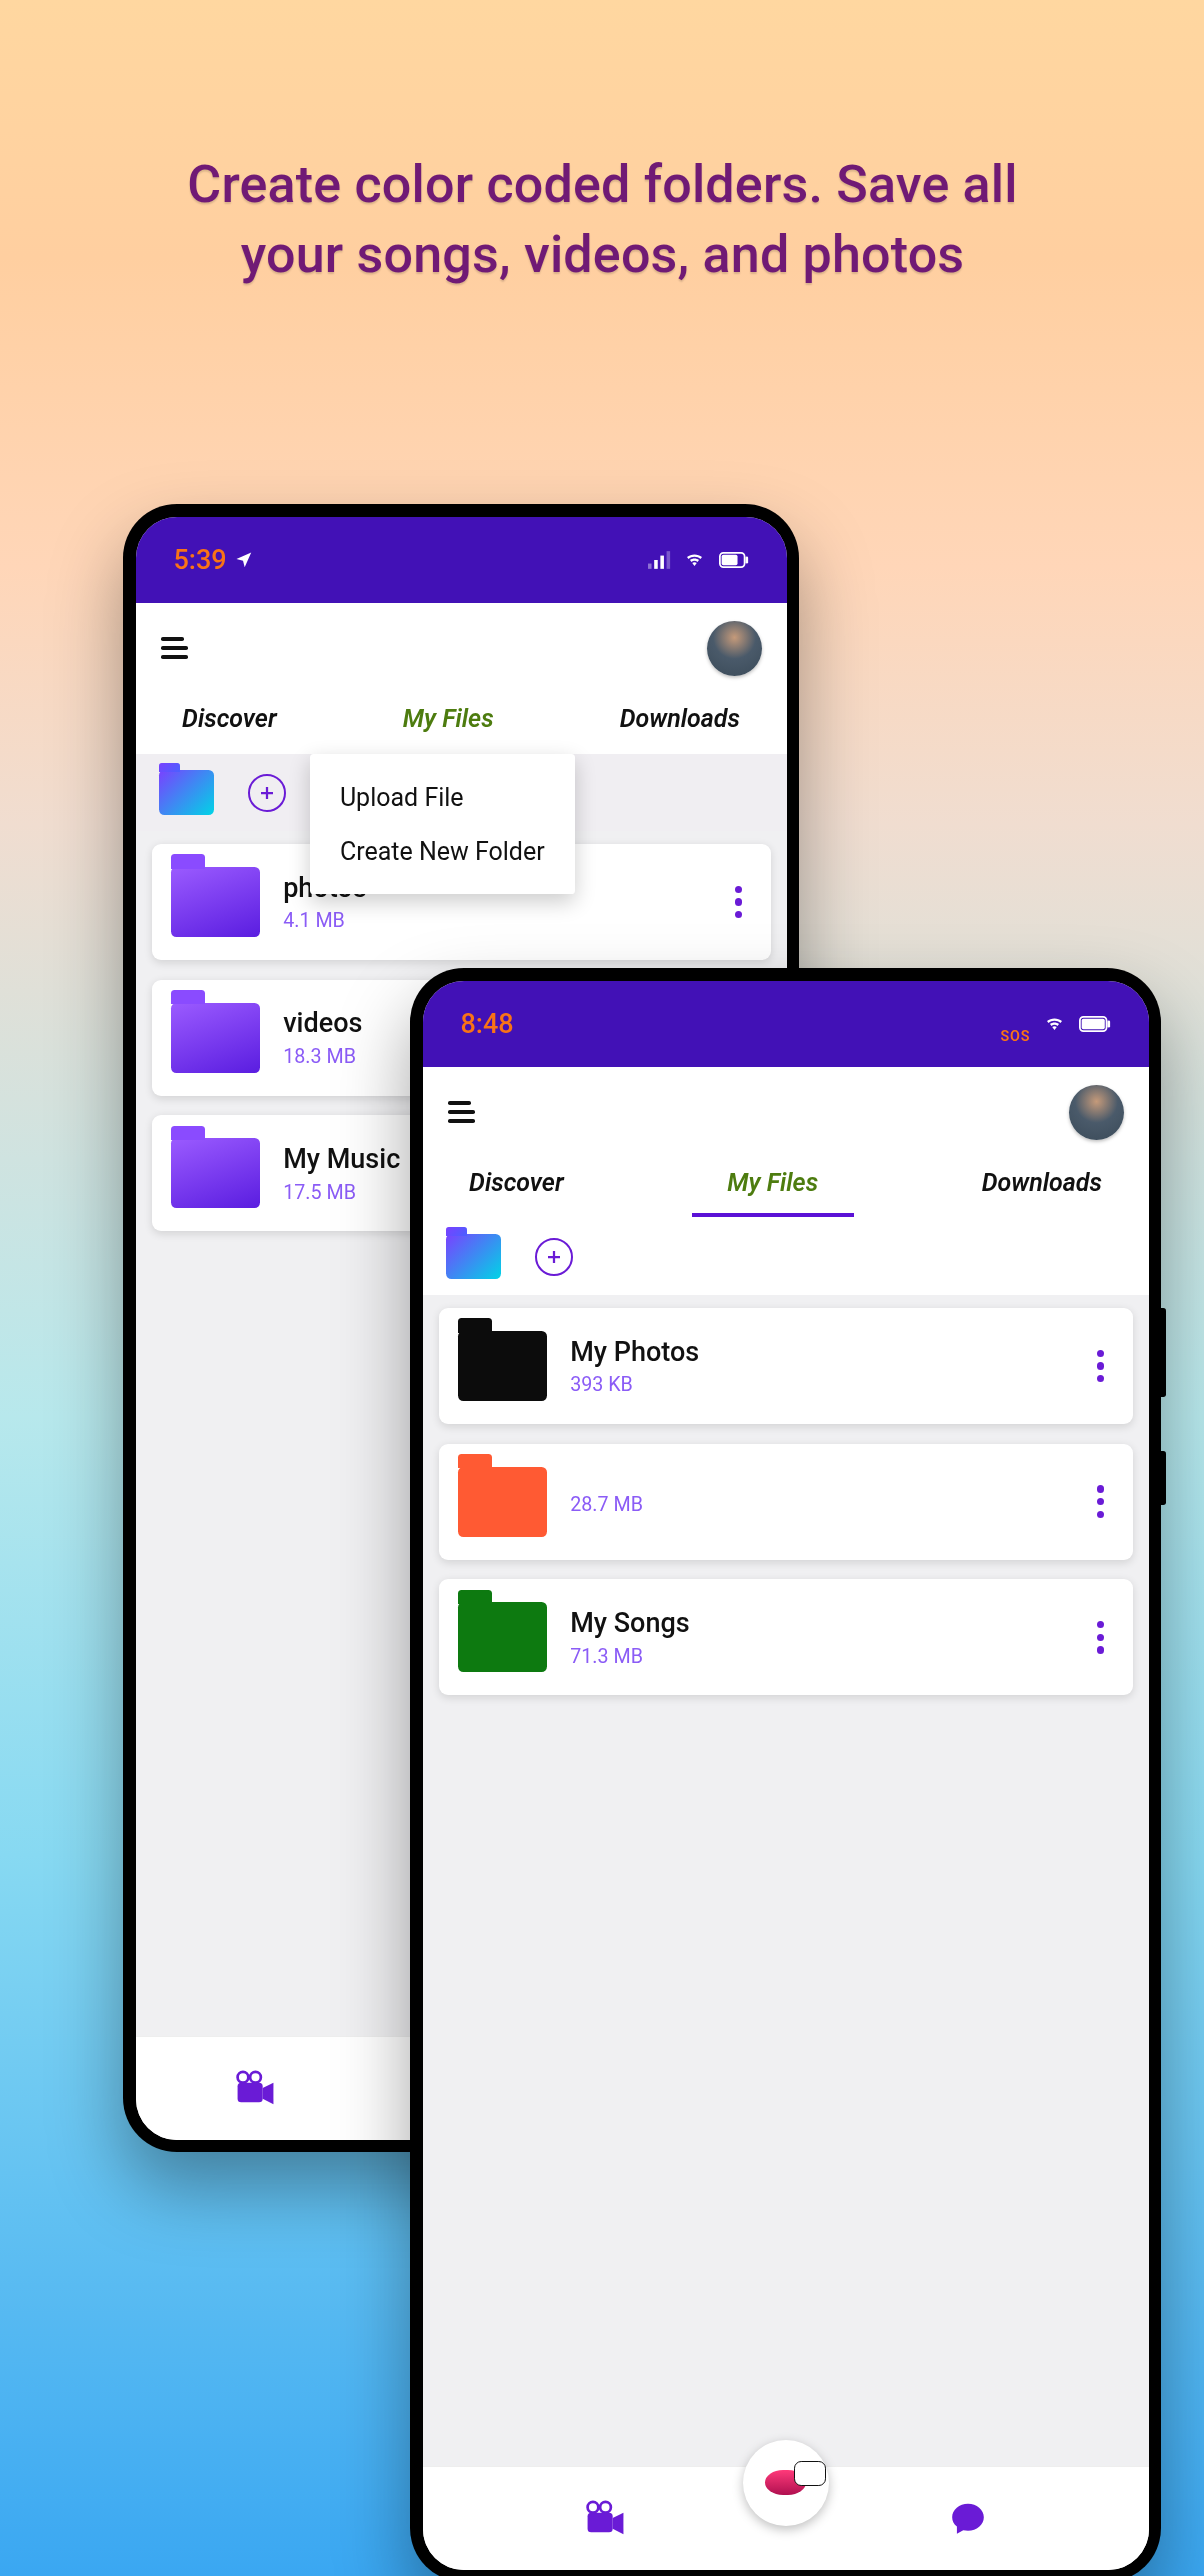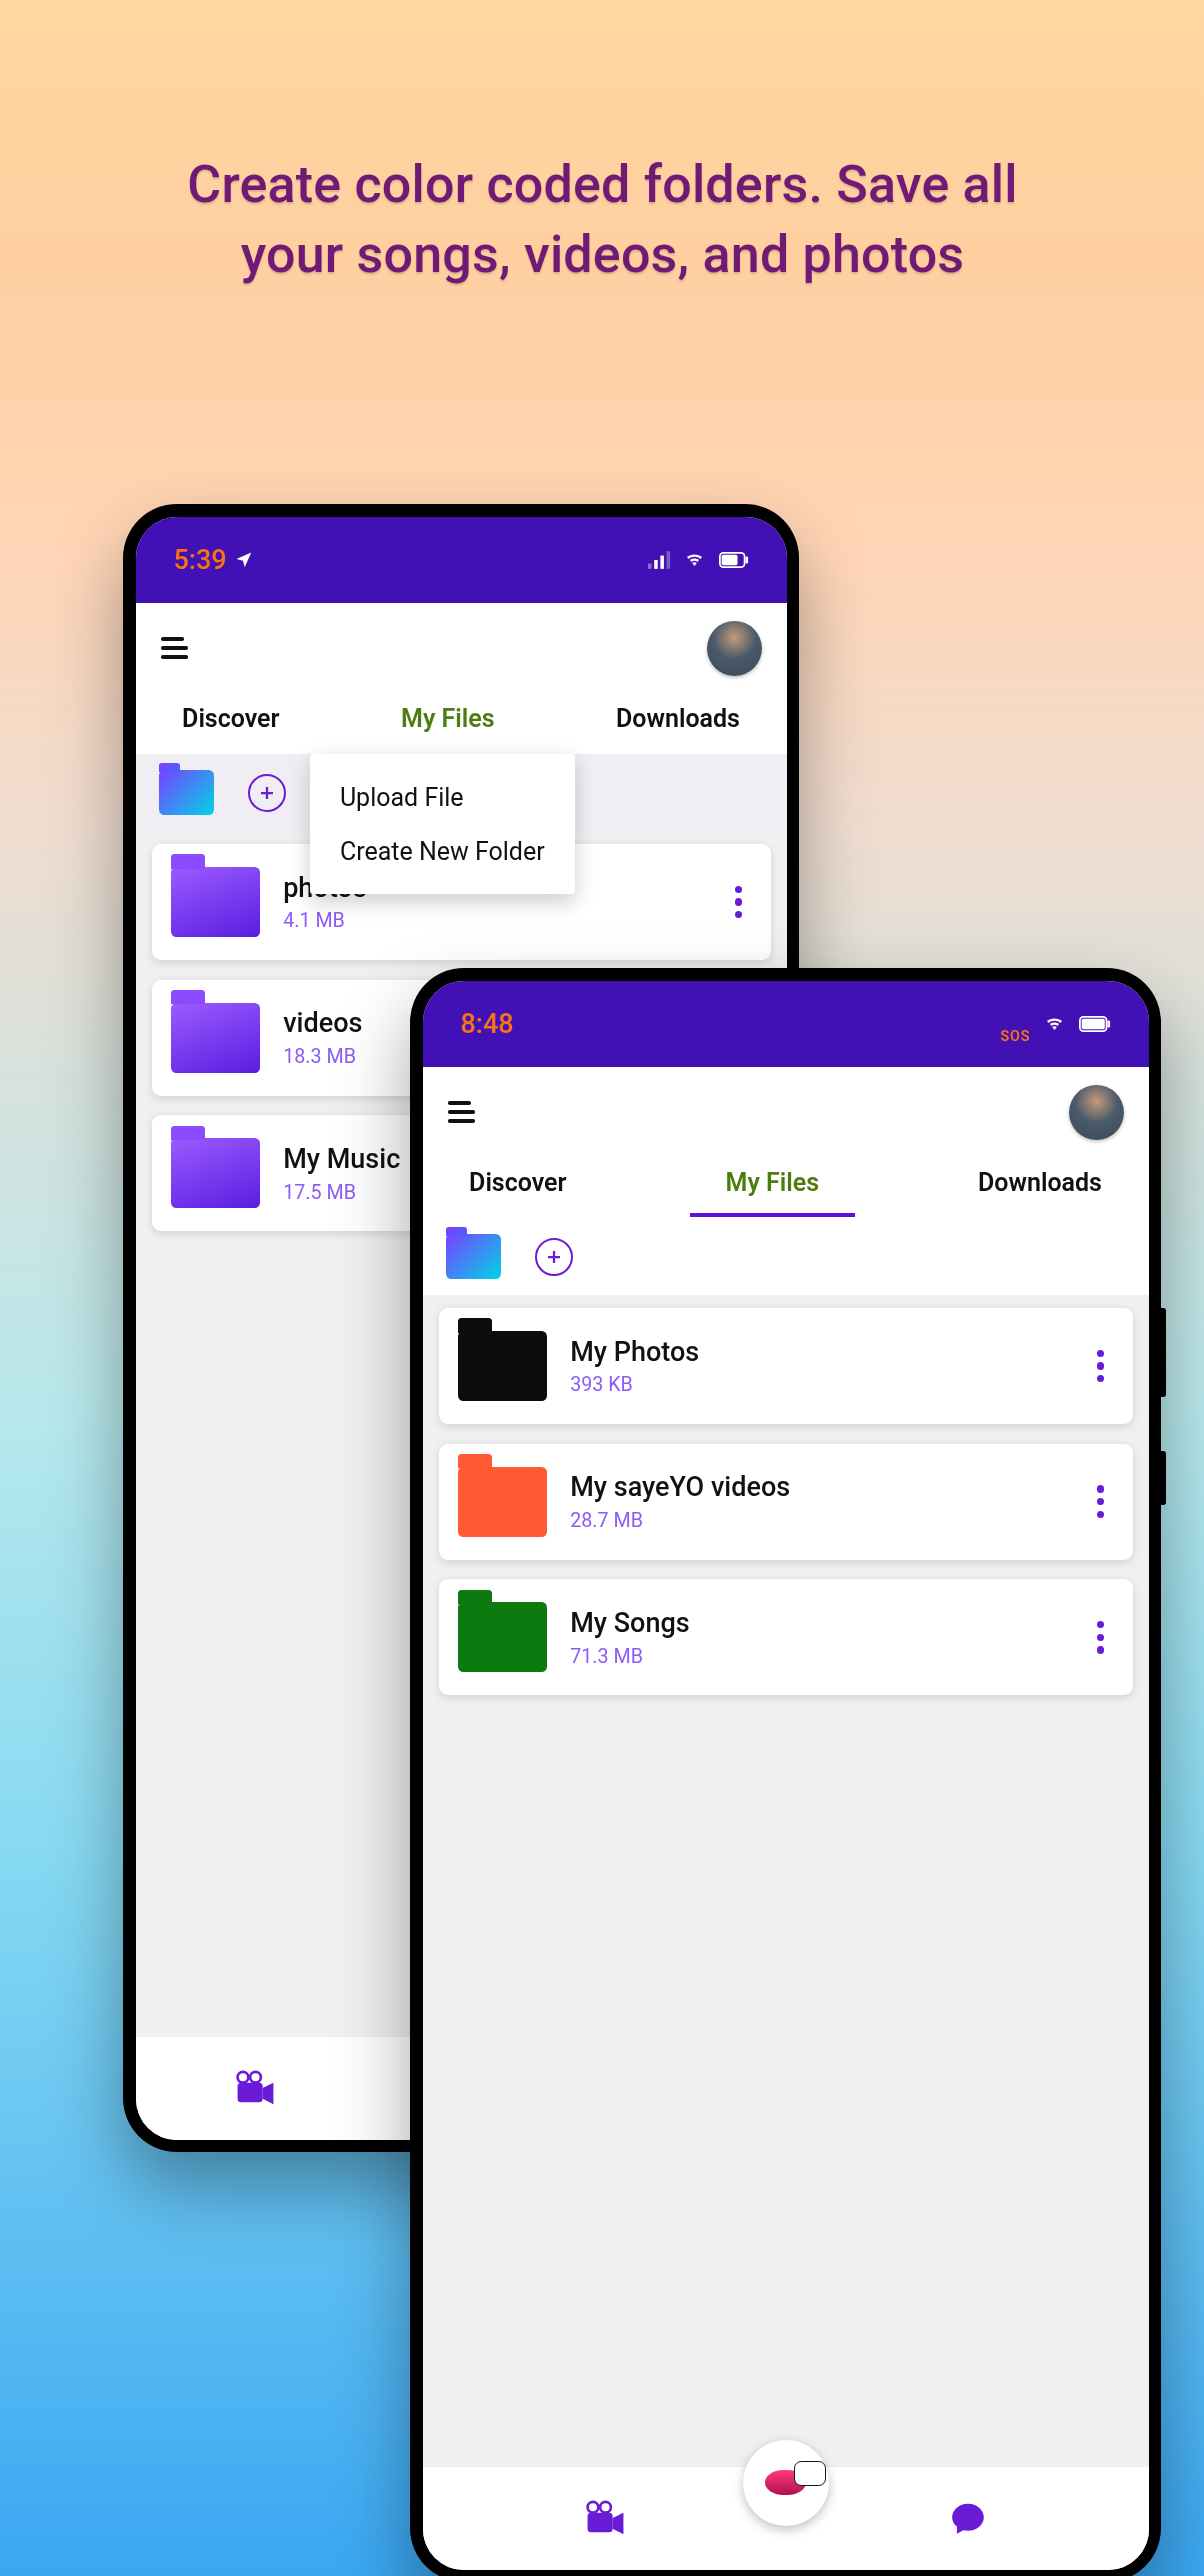--- a/index.html
+++ b/index.html
@@ -81,20 +81,21 @@
     font-size: 27px;
     font-weight: 500;
   }
   .statusbar .time { display: flex; align-items: center; gap: 7.2px; }
   .statusbar .icons { display: flex; align-items: center; gap: 12.5px; }
   .sb-ico { display:inline-flex; align-items:center; }
 
   .appbar {
     background: #fff;
     padding: 18px 25px 0 25px;
+    font-style: italic;
   }
   .appbar .toprow {
     display: flex;
     align-items: center;
     justify-content: space-between;
     padding-bottom: 7.2px;
   }
   .hamburger {
     display: inline-flex;
     flex-direction: column;
@@ -418,21 +419,20 @@
         </div>
         <div class="kebab">
             <span></span>
             <span></span>
             <span></span>
           </div>
       </div>
       <div class="card">
         <div class="folder-ico folder-orange"></div>
         <div class="info">
-          <div class="name">My sayeYO videos</div>
           <div class="size">28.7 MB</div>
         </div>
         <div class="kebab">
             <span></span>
             <span></span>
             <span></span>
           </div>
       </div>
       <div class="card">
         <div class="folder-ico folder-green"></div>

